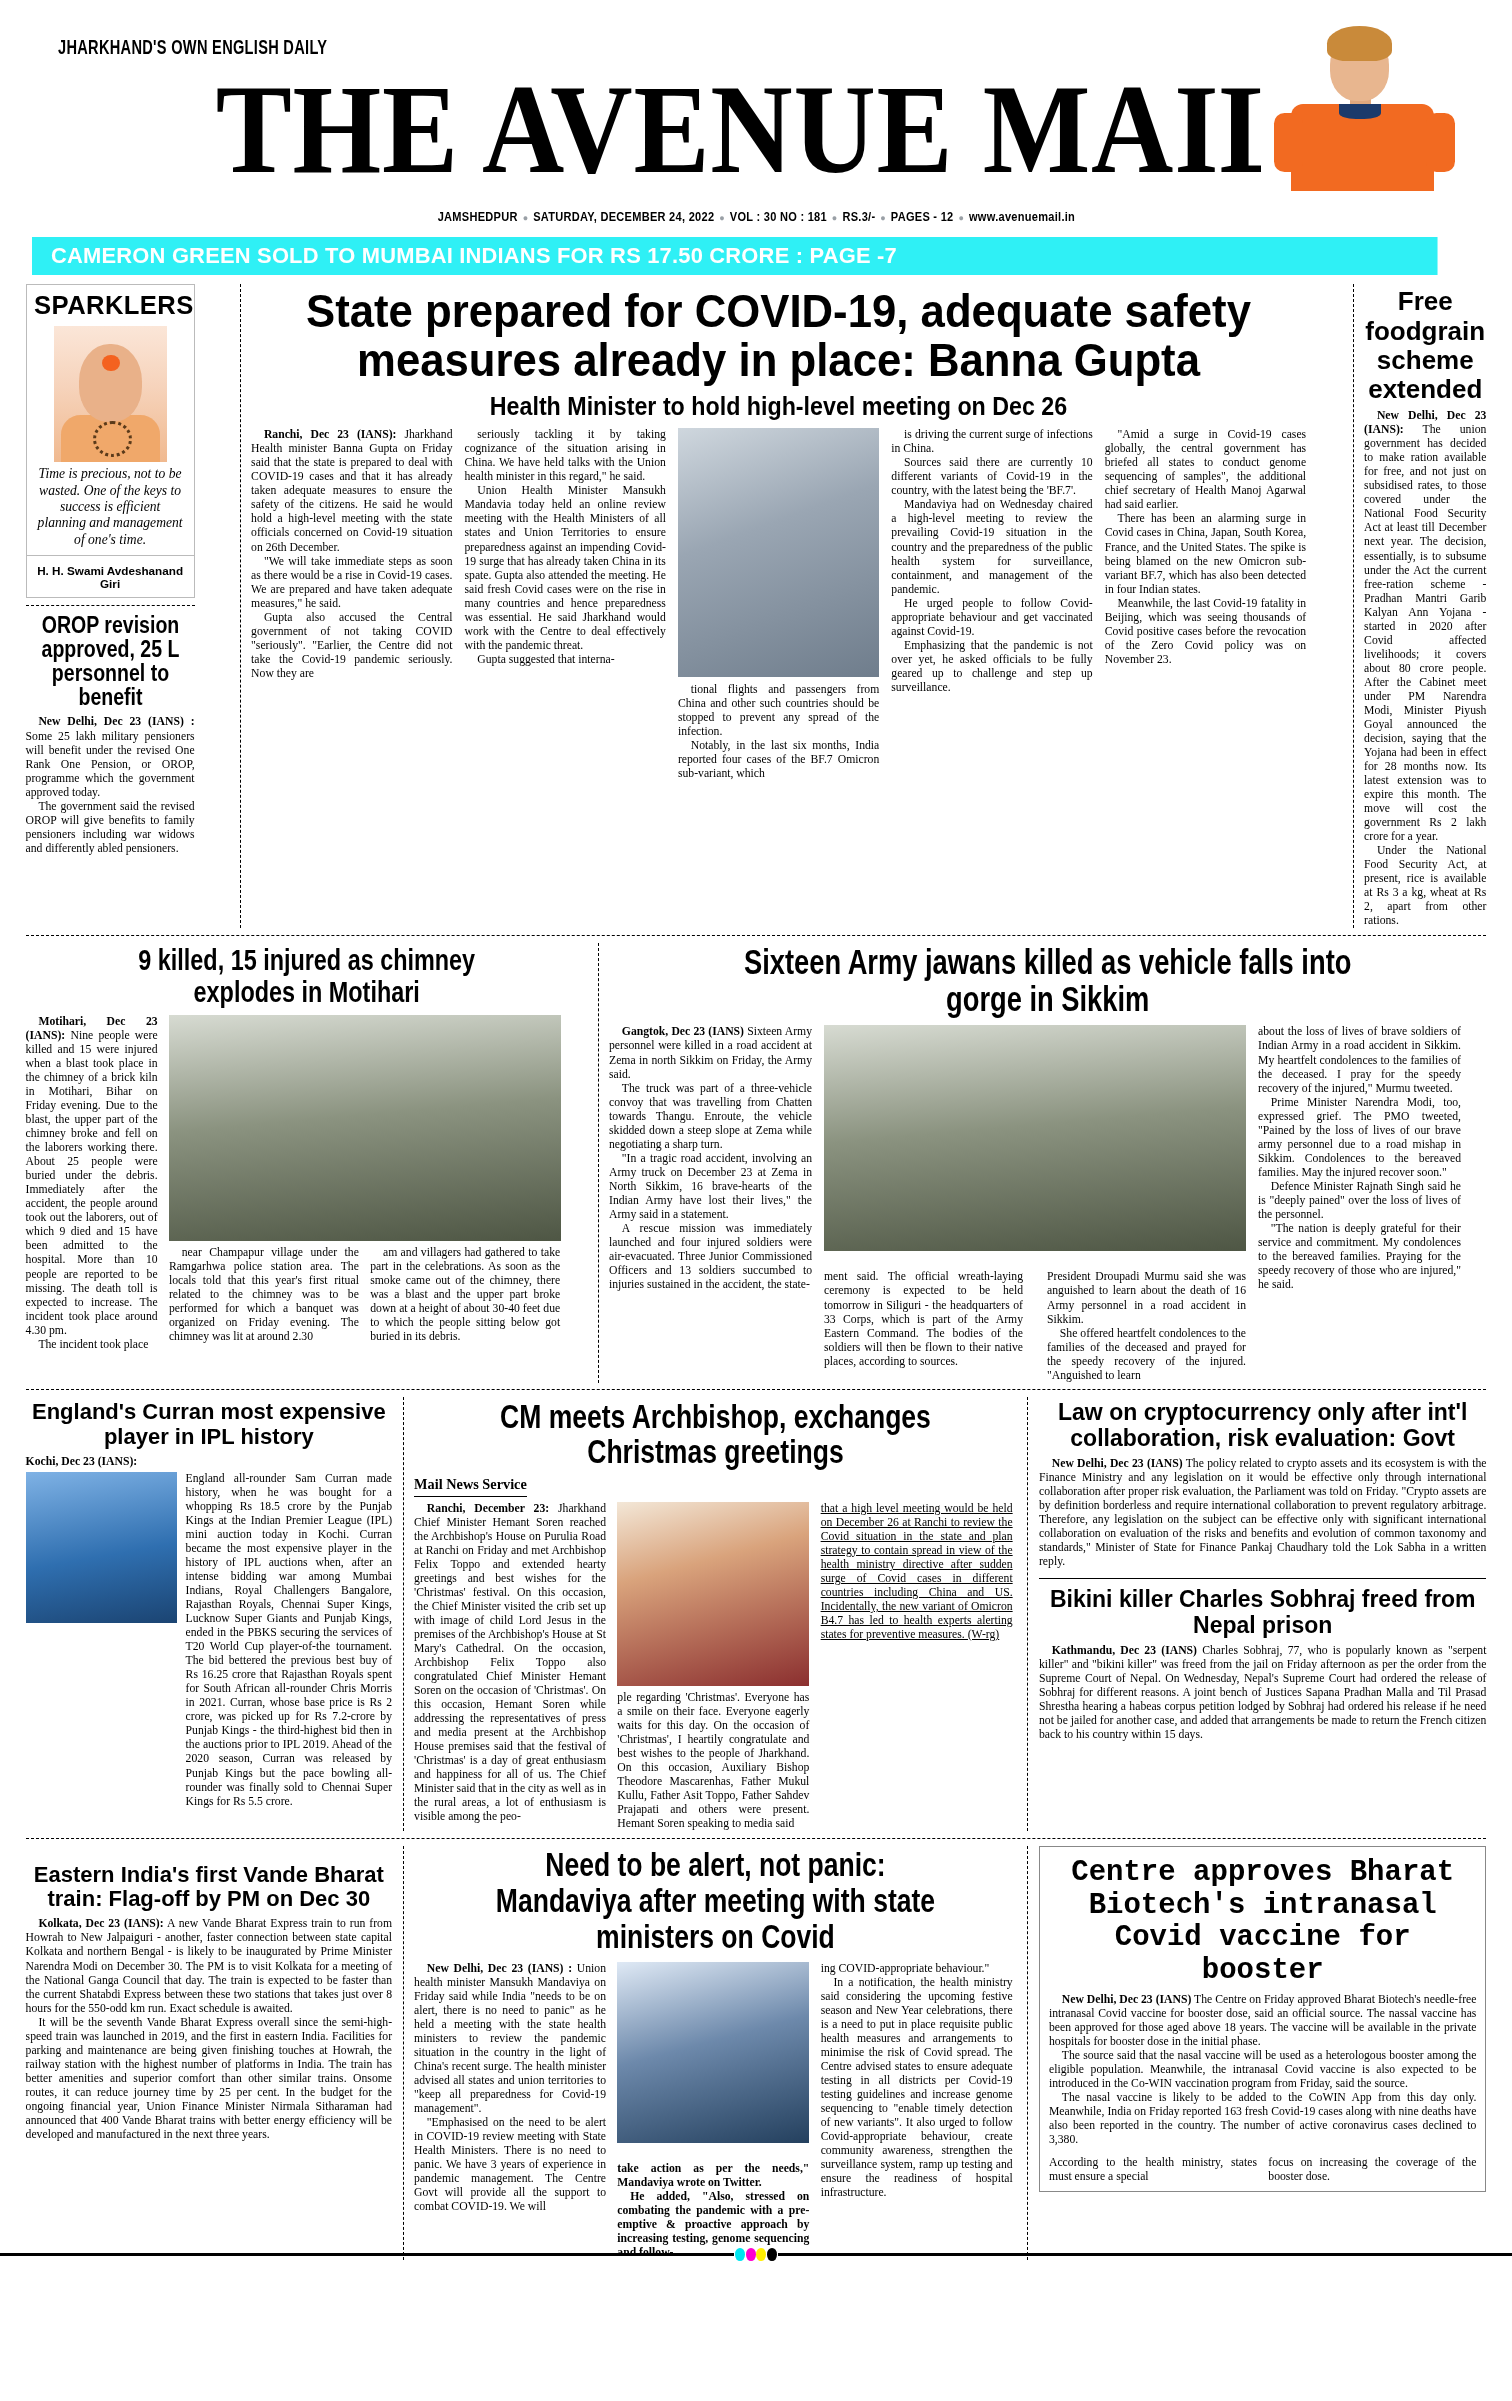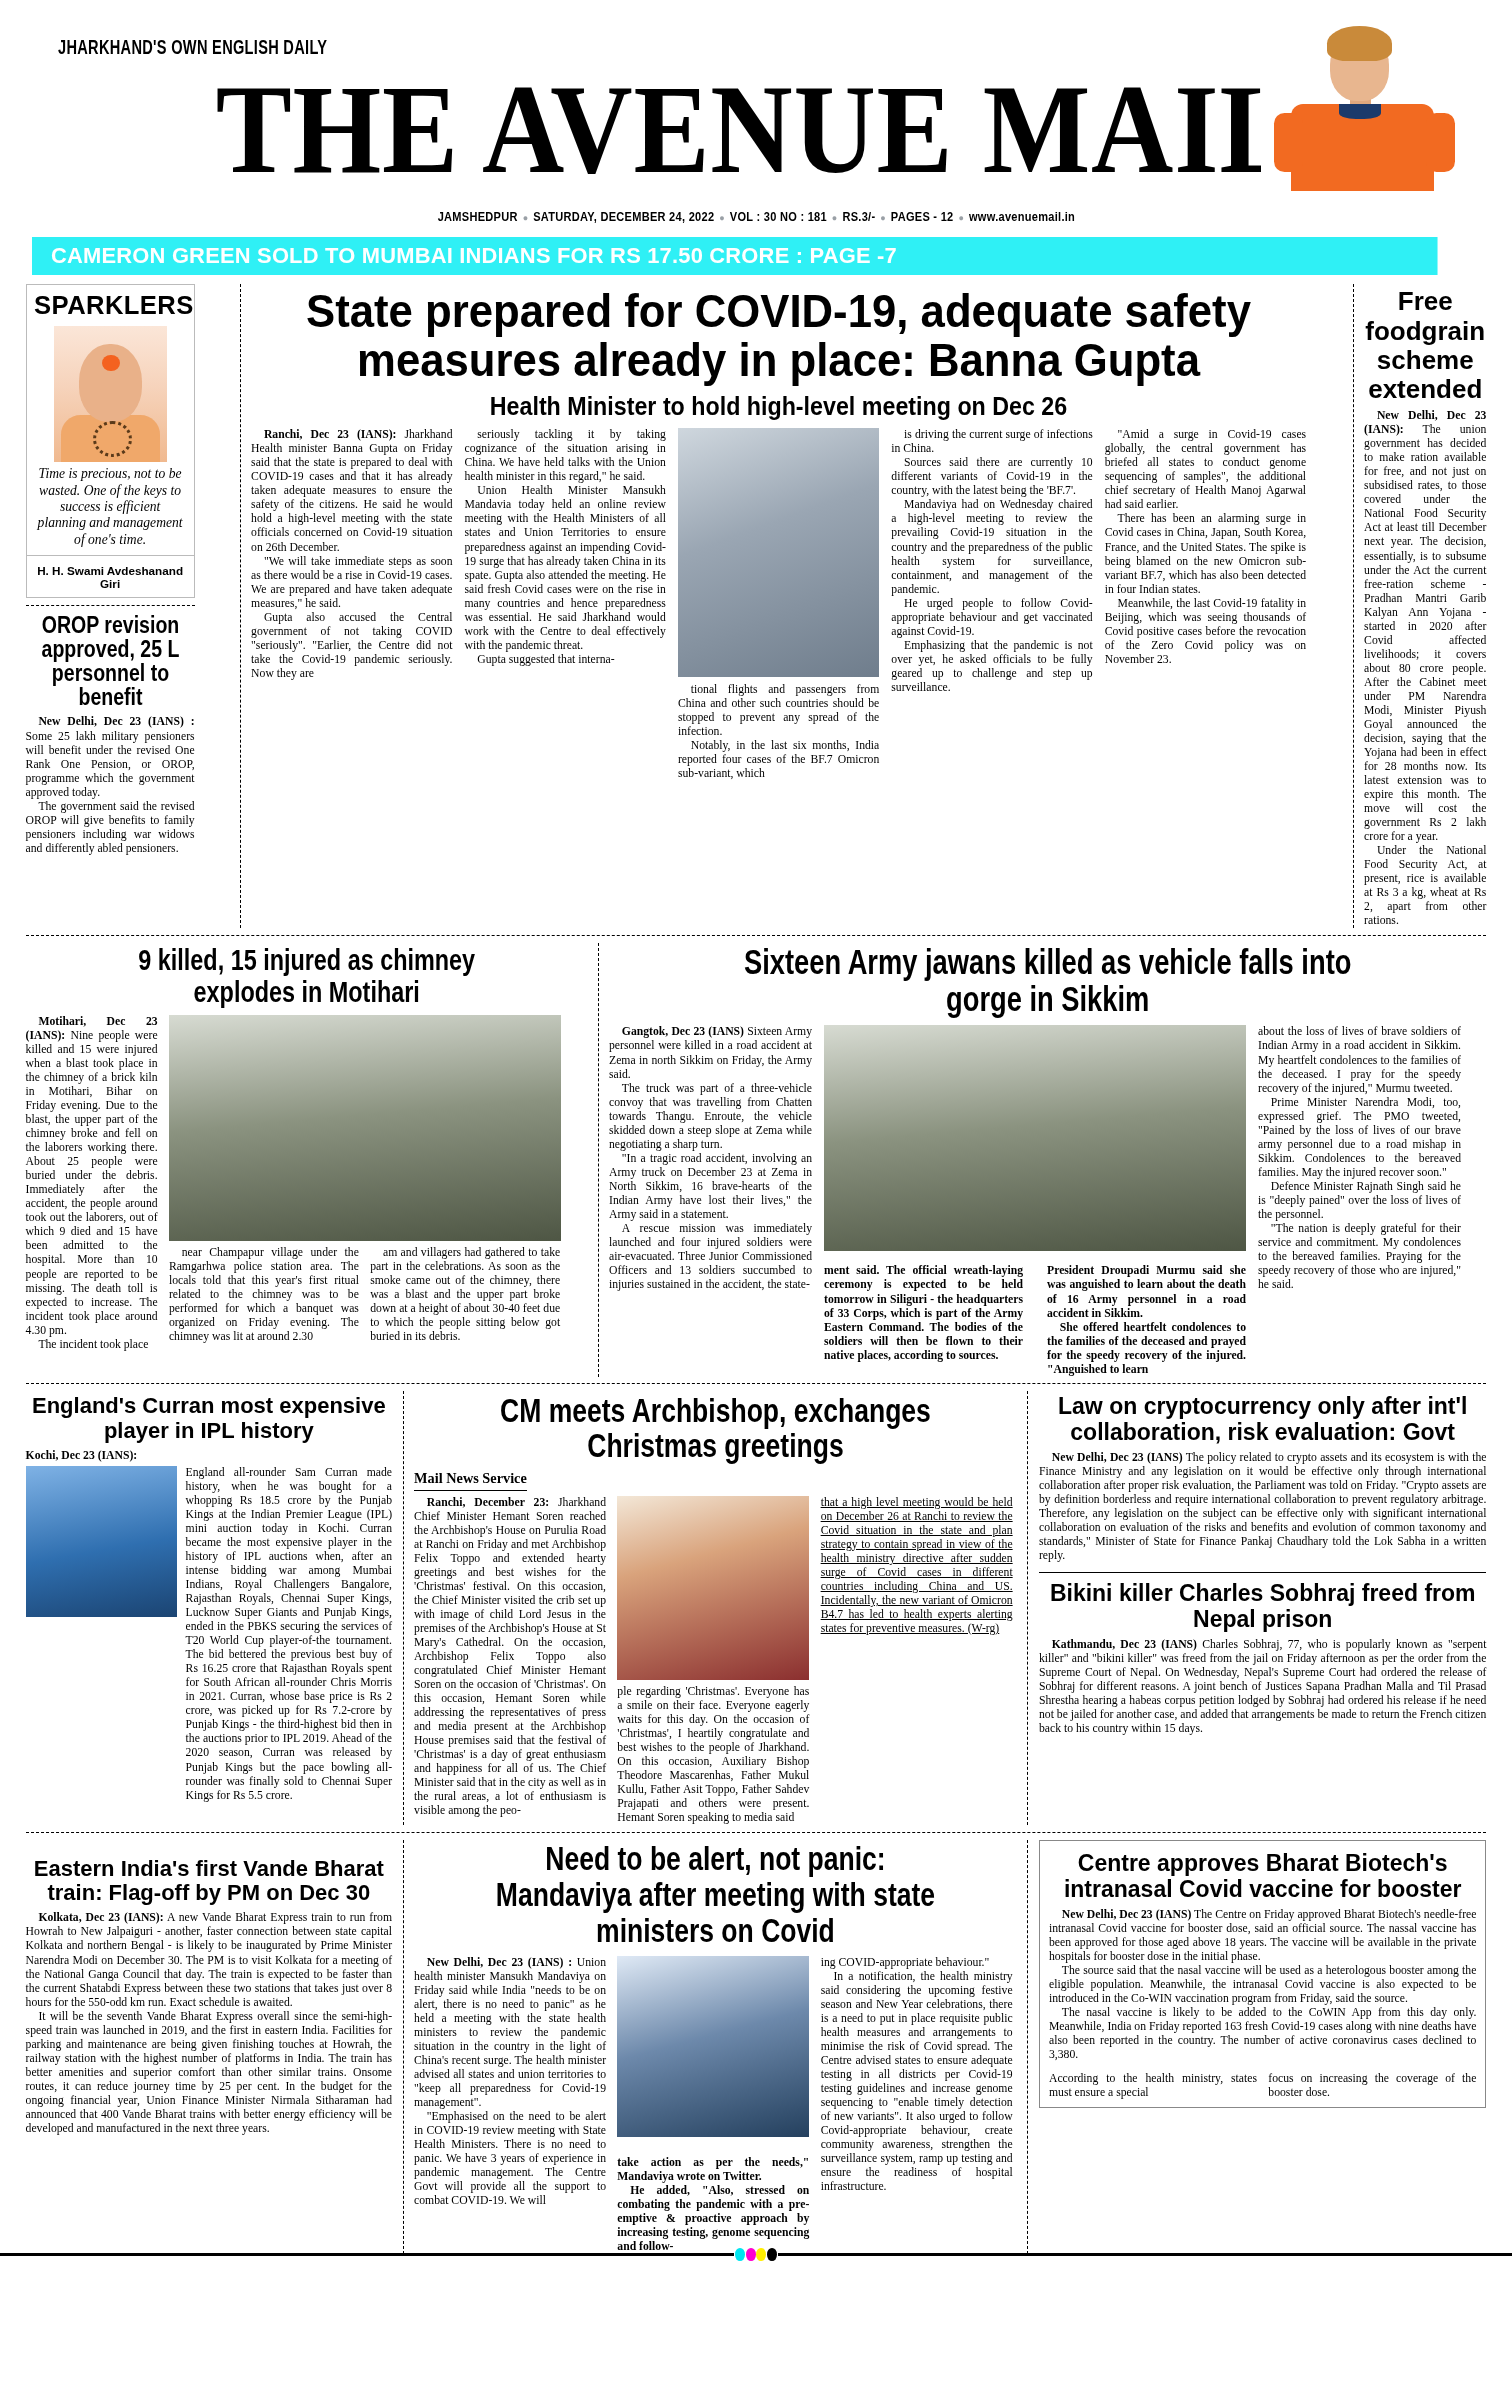--- a/index.html
+++ b/index.html
@@ -334,21 +334,21 @@
       <h3 class="sec-head cond" style="font-size:35px; margin-bottom:7.5px;">Sixteen Army jawans killed as vehicle falls into gorge in Sikkim</h3>
       <div class="row" style="gap:12px;">
         <div style="width:203px;" class="body-text">
           <p><span class="lead">Gangtok, Dec 23 (IANS)</span> <span>Sixteen Army personnel were killed in a road accident at Zema in north Sikkim on Friday, the Army said.</span></p>
           <p>The truck was part of a three-vehicle convoy that was travelling from Chatten towards Thangu. Enroute, the vehicle skidded down a steep slope at Zema while negotiating a sharp turn.</p>
           <p>"In a tragic road accident, involving an Army truck on December 23 at Zema in North Sikkim, 16 brave-hearts of the Indian Army have lost their lives," the Army said in a statement.</p>
           <p>A rescue mission was immediately launched and four injured soldiers were air-evacuated. Three Junior Commissioned Officers and 13 soldiers succumbed to injuries sustained in the accident, the state-</p>
         </div>
         <div style="width:422px;">
           <div class="photo ph-mil" style="width:100%; height:226px;"></div>
-          <div class="row" style="gap:24px; margin-top:13px;font-weight:bold;">
+          <div class="row" style="gap:24px; margin-top:19px;">
             <div style="width:205px;" class="body-text">
               <p style="text-indent:0">ment said. The official wreath-laying ceremony is expected to be held tomorrow in Siliguri - the headquarters of 33 Corps, which is part of the Army Eastern Command. The bodies of the soldiers will then be flown to their native places, according to sources.</p>
             </div>
             <div style="width:205px;" class="body-text">
               <p style="text-indent:0">President Droupadi Murmu said she was anguished to learn about the death of 16 Army personnel in a road accident in Sikkim.</p>
               <p>She offered heartfelt condolences to the families of the deceased and prayed for the speedy recovery of the injured. "Anguished to learn</p>
             </div>
           </div>
         </div>
         <div style="width:203px;" class="body-text">
@@ -438,21 +438,21 @@
         </div>
         <div style="width:192px;" class="body-text">
           <p style="text-indent:0">ing COVID-appropriate behaviour."</p>
           <p>In a notification, the health ministry said considering the upcoming festive season and New Year celebrations, there is a need to put in place requisite public health measures and arrangements to minimise the risk of Covid spread. The Centre advised states to ensure adequate testing in all districts per Covid-19 testing guidelines and increase genome sequencing to "enable timely detection of new variants". It also urged to follow Covid-appropriate behaviour, create community awareness, strengthen the surveillance system, ramp up testing and ensure the readiness of hospital infrastructure.</p>
         </div>
       </div>
     </div>
 
     <div class="vline" style="width:459px; padding-left:10.5px;">
       <div class="bordered-box">
-        <h4 class="box-head wide" style="font-size:23px;">Centre approves Bharat Biotech's intranasal Covid vaccine for booster</h4>
+        <h4 class="box-head wide" style="font-size:29px;font-family:Liberation Mono, monospace;">Centre approves Bharat Biotech's intranasal Covid vaccine for booster</h4>
         <div class="body-text">
           <p><span class="lead">New Delhi, Dec 23 (IANS)</span> <span>The Centre on Friday approved Bharat Biotech's needle-free intranasal Covid vaccine for booster dose, said an official source. The nassal vaccine has been approved for those aged above 18 years. The vaccine will be available in the private hospitals for booster dose in the initial phase.</span></p>
           <p>The source said that the nasal vaccine will be used as a heterologous booster among the eligible population. Meanwhile, the intranasal Covid vaccine is also expected to be introduced in the Co-WIN vaccination program from Friday, said the source.</p>
           <p>The nasal vaccine is likely to be added to the CoWIN App from this day only. Meanwhile, India on Friday reported 163 fresh Covid-19 cases along with nine deaths have also been reported in the country. The number of active coronavirus cases declined to 3,380.</p>
         </div>
         <div class="row" style="gap:11.3px; margin-top:9px;">
           <div style="width:50%;" class="body-text">
               <p style="text-indent:0">According to the health ministry, states must ensure a special</p>
             </div>
           <div style="width:50%;" class="body-text">

